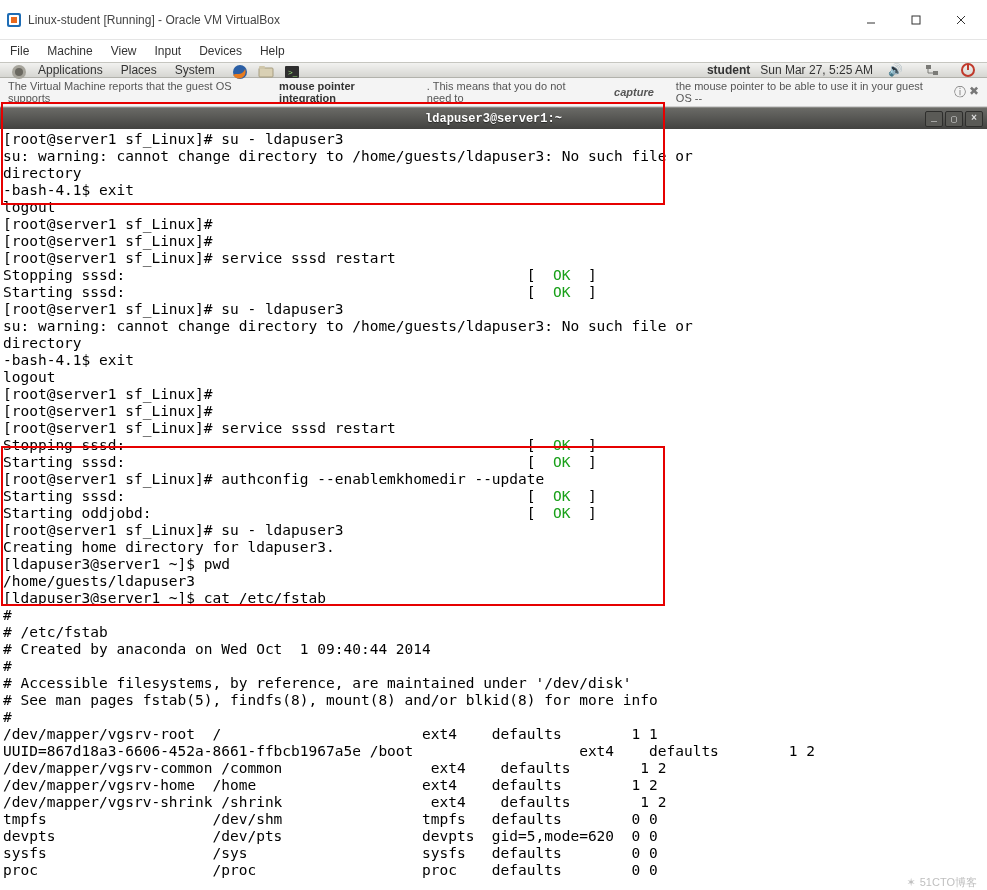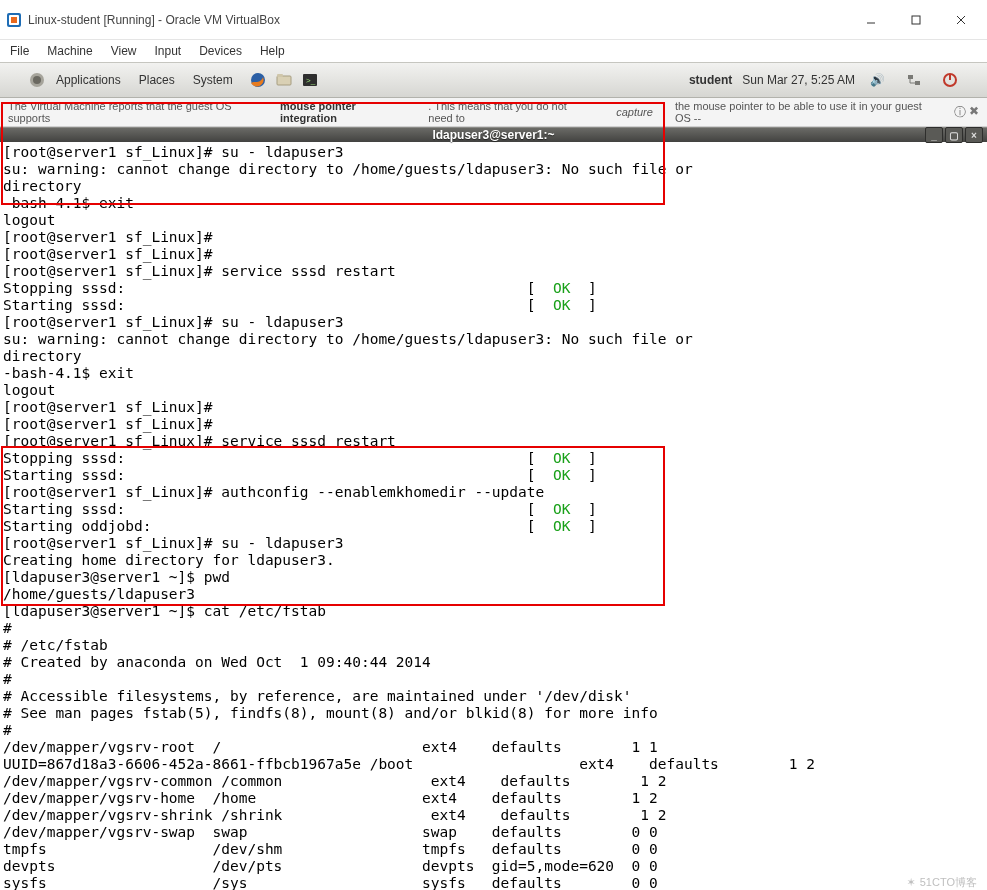--- a/index.html
+++ b/index.html
@@ -43,25 +43,24 @@
   
   .vb-menu {
     display: flex;
     gap: 18px;
     padding: 4px 10px;
     font-size: 12px;
     color: #333;
   }
   
   .gnome-panel {
-    height: 36px;
+    height: 16px;
     background: linear-gradient(#f2f2f0, #d6d6d2);
     display: flex;
-    align-items: center;
-    padding: 0 24px;
+    padding: 0 6px;
     border-top: 1px solid #c6c6c0;
     border-bottom: 1px solid #b2b2ac;
     font-size: 12px;
     color: #333;
     position: relative;
   }
   .gnome-panel .menu-item { margin: 0 12px 0 6px; }
   .gnome-panel .panel-icon {
     width: 18px; height: 18px; margin: 0 4px;
     display: inline-flex; align-items: center; justify-content: center;
@@ -73,35 +72,36 @@
     background: #f4f4f4;
     border-bottom: 1px solid #d0d0d0;
     padding: 2px 8px;
     font-size: 11px;
     color: #555;
     display: flex;
     align-items: center;
     gap: 22px;
   }
   .vb-info-strip b { color: #333; }
-  .vb-info-strip em { color: #555; font-style: italic; }
+  .vb-info-strip em { color: #555; font-style: italic; font-weight: bold; }
   .vb-info-strip .tray-icons { margin-left: auto; display: flex; gap: 3px; }
   .vb-info-strip .tray-icons span { font-size: 12px; color: #777; }
   
   .term-titlebar {
-    height: 15px;
+    height: 22px;
     background: linear-gradient(#6a6a66, #424240);
     color: #fff;
     display: flex;
     align-items: center;
     justify-content: center;
     font-weight: bold;
     font-size: 12px;
     position: relative;
     border-top: 1px solid #8a8a86;
+    font-family: Liberation Mono, monospace;
   }
   .term-titlebar .term-title {
     position: absolute;
     left: 50%;
     transform: translateX(-50%);
     text-shadow: 0 1px 1px rgba(0,0,0,.5);
   }
   .term-titlebar .term-controls {
     position: absolute;
     right: 4px;
@@ -293,21 +293,20 @@
     <div class="line"># Created by anaconda on Wed Oct  1 09:40:44 2014</div>
     <div class="line">#</div>
     <div class="line"># Accessible filesystems, by reference, are maintained under '/dev/disk'</div>
     <div class="line"># See man pages fstab(5), findfs(8), mount(8) and/or blkid(8) for more info</div>
     <div class="line">#</div>
     <div class="line">/dev/mapper/vgsrv-root  /                       ext4    defaults        1 1</div>
     <div class="line">UUID=867d18a3-6606-452a-8661-ffbcb1967a5e /boot                   ext4    defaults        1 2</div>
     <div class="line">/dev/mapper/vgsrv-common /common                 ext4    defaults        1 2</div>
     <div class="line">/dev/mapper/vgsrv-home  /home                   ext4    defaults        1 2</div>
     <div class="line">/dev/mapper/vgsrv-shrink /shrink                 ext4    defaults        1 2</div>
-    <div class="line">/dev/mapper/vgsrv-swap  swap                    swap    defaults        0 0</div>
     <div class="line">tmpfs                   /dev/shm                tmpfs   defaults        0 0</div>
     <div class="line">devpts                  /dev/pts                devpts  gid=5,mode=620  0 0</div>
     <div class="line">sysfs                   /sys                    sysfs   defaults        0 0</div>
     <div class="line">proc                    /proc                   proc    defaults        0 0</div>
   </div>
 
 <div id="hl-container">
     <div class="hl-box" style="top: 102px; left: 1px; width: 664px; height: 103px;"></div>
     <div class="hl-box" style="top: 446px; left: 1px; width: 664px; height: 160px;"></div>
   </div>

